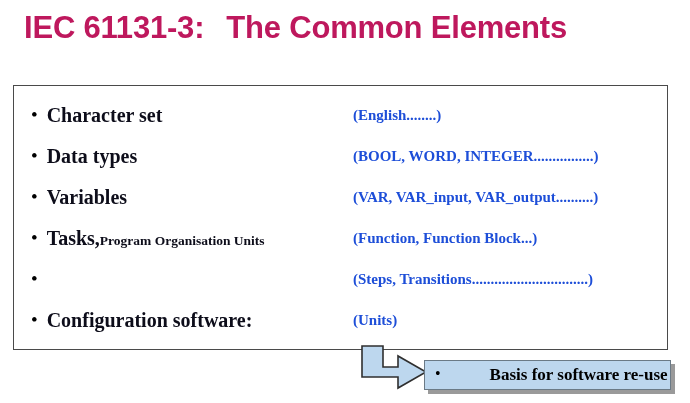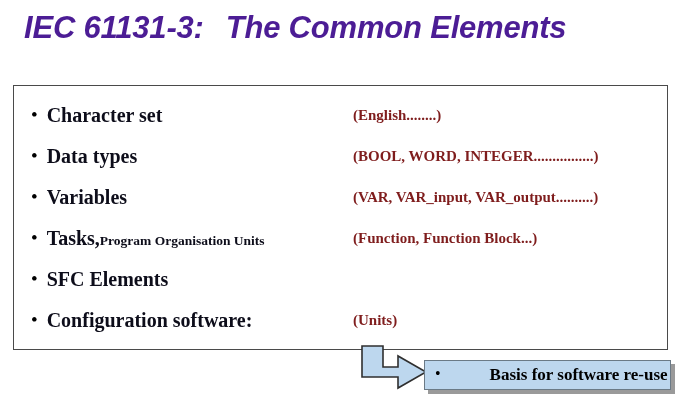--- a/index.html
+++ b/index.html
@@ -18,24 +18,23 @@
   
   #slide-title {
     position: absolute;
     left: 24px;
     top: 8px;
     width: 650px;
     font-family: "Liberation Sans", sans-serif;
     font-weight: bold;
     font-size: 31px;
     line-height: 40px;
-    color: #4c1d95;
+    color: #be185d;
     letter-spacing: -0.2px;
     white-space: pre;
-    font-style: italic;
   }
   #slide-title .title-sep {
     display: inline-block;
     width: 22px;
   }
 
   
   #content-box {
     position: absolute;
     left: 13px;
@@ -86,21 +85,21 @@
     color: #0d0d1a;
     white-space: pre;
   }
 
   .row-right {
     position: absolute;
     left: 339px;
     font-family: "Liberation Serif", serif;
     font-weight: bold;
     font-size: 15px;
-    color: #7f1d1d;
+    color: #1d4ed8;
     white-space: pre;
   }
 
   
   #callout-arrow {
     position: absolute;
     left: 360px;
     top: 345px;
     width: 70px;
     height: 46px;
@@ -181,23 +180,23 @@
       <span class="bullet">•</span>
       <span class="label-main">Tasks,</span>
       <span class="label-sub">Program Organisation Units</span>
     </div>
     <div class="row-right">(Function, Function Block...)</div>
   </div>
 
   <div class="row" style="top:178px;">
     <div class="row-left">
       <span class="bullet">•</span>
-      <span class="label-main">SFC Elements</span>
-      <span class="label-sub"></span>
-    </div>
+      <span class="label-sub"></span>
+    </div>
+    <div class="row-right">(Steps, Transitions...............................)</div>
   </div>
 
   <div class="row" style="top:219px;">
     <div class="row-left">
       <span class="bullet">•</span>
       <span class="label-main">Configuration software:</span>
       <span class="label-sub"></span>
     </div>
     <div class="row-right">(Units)</div>
   </div>

